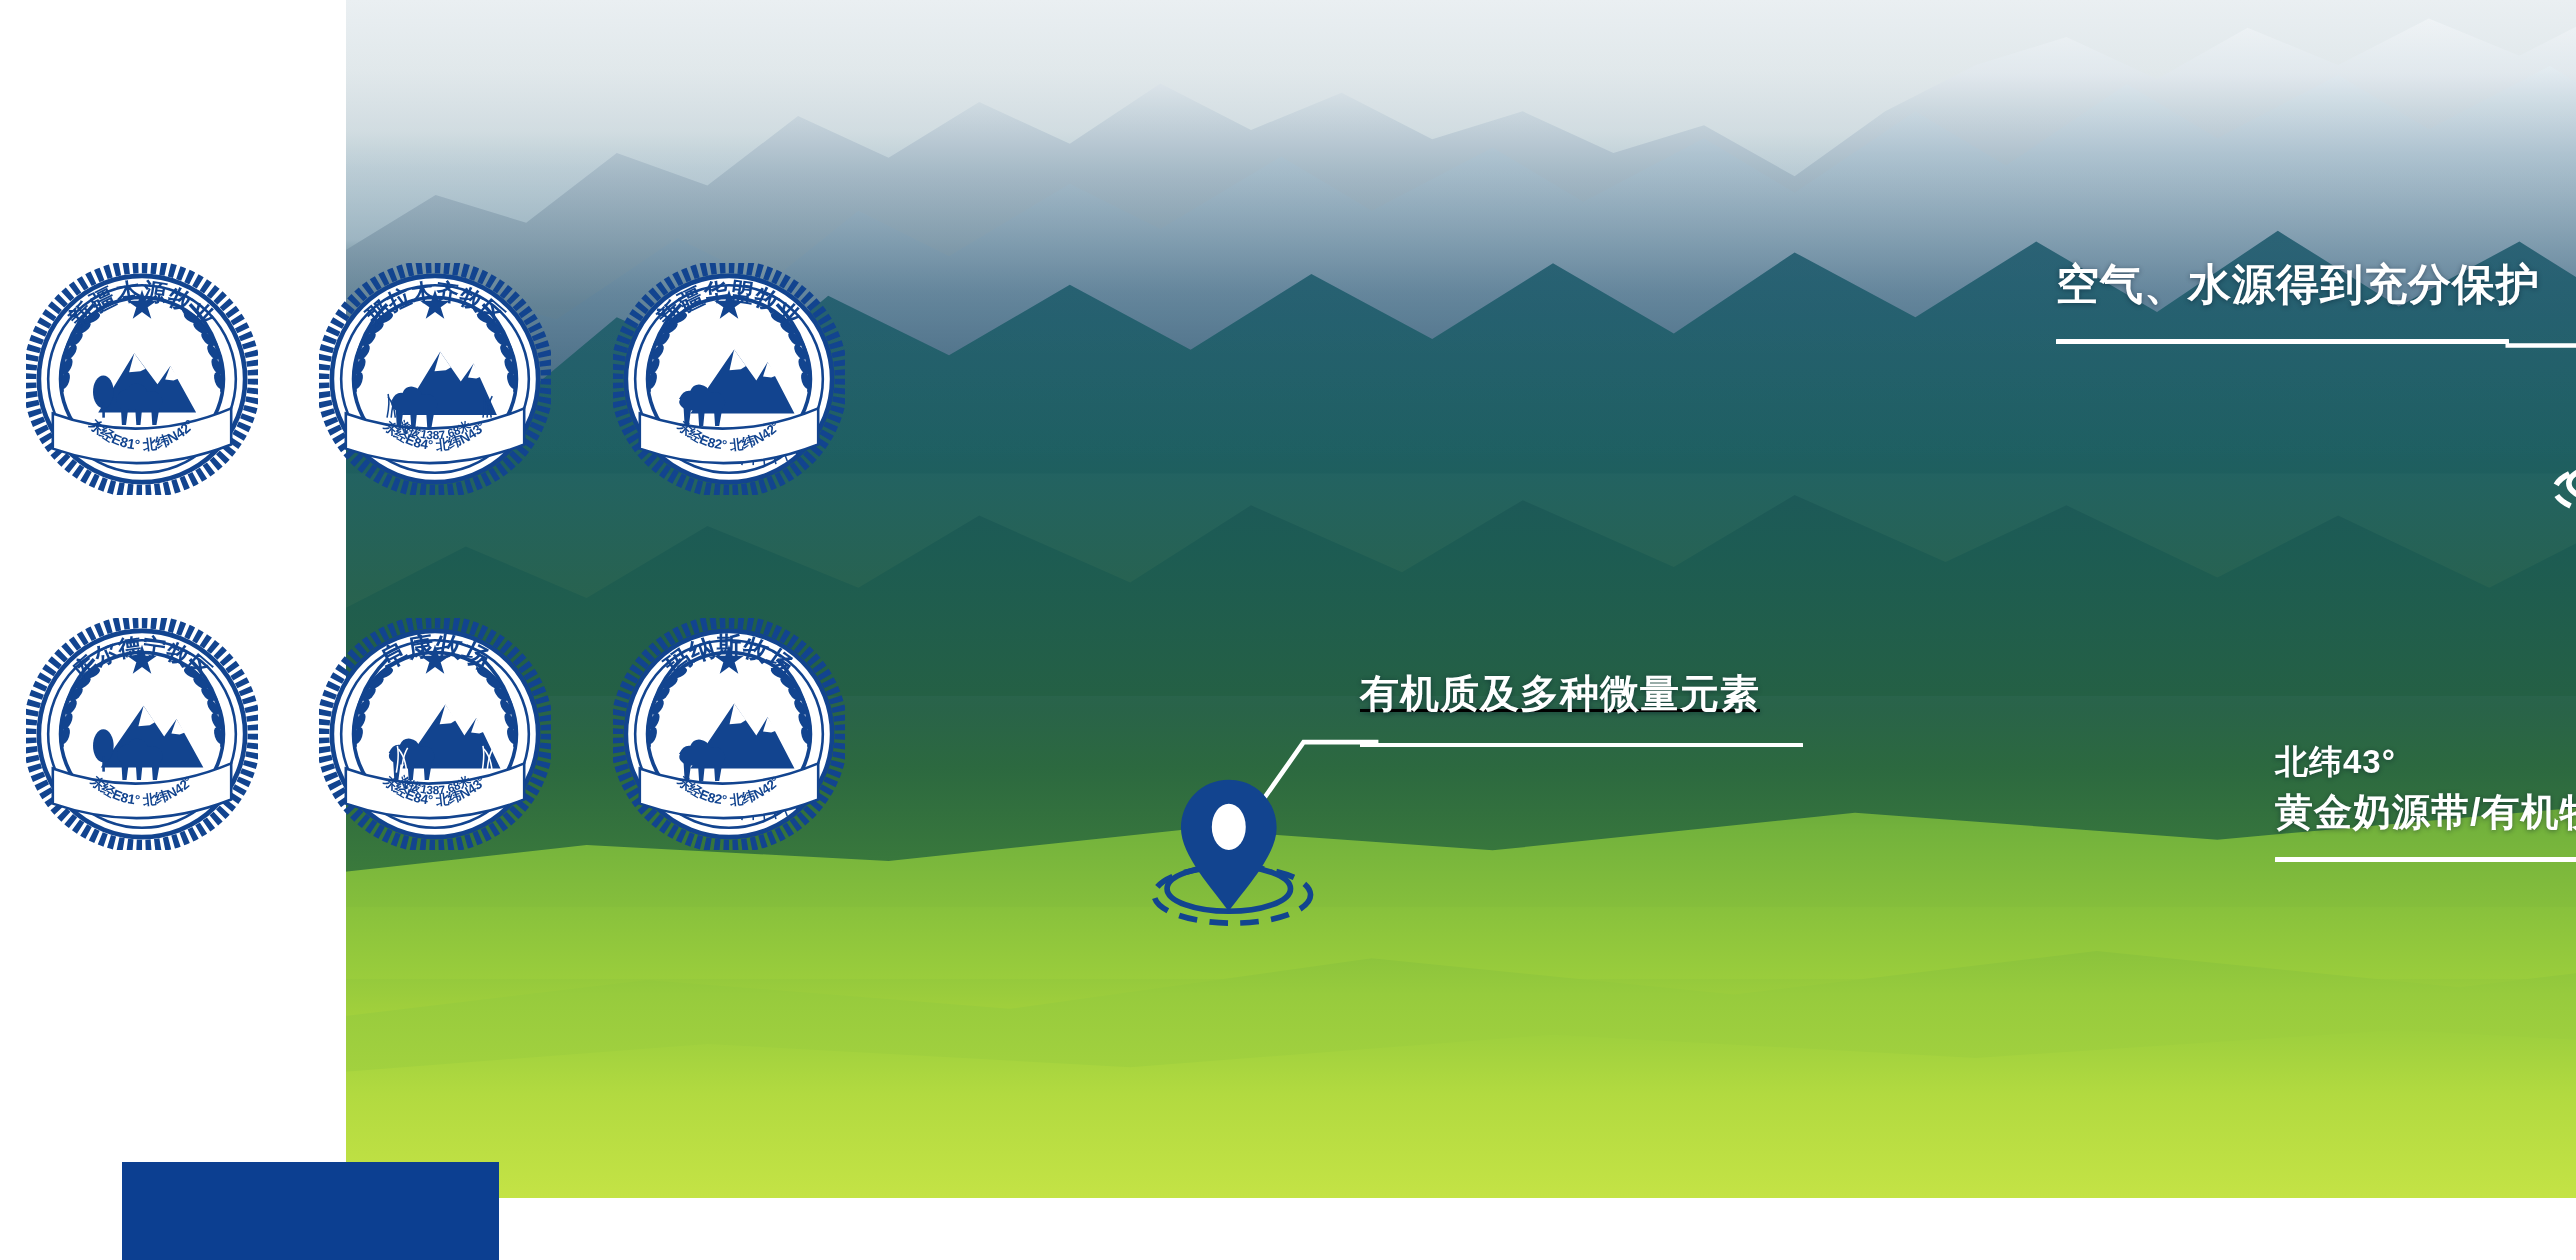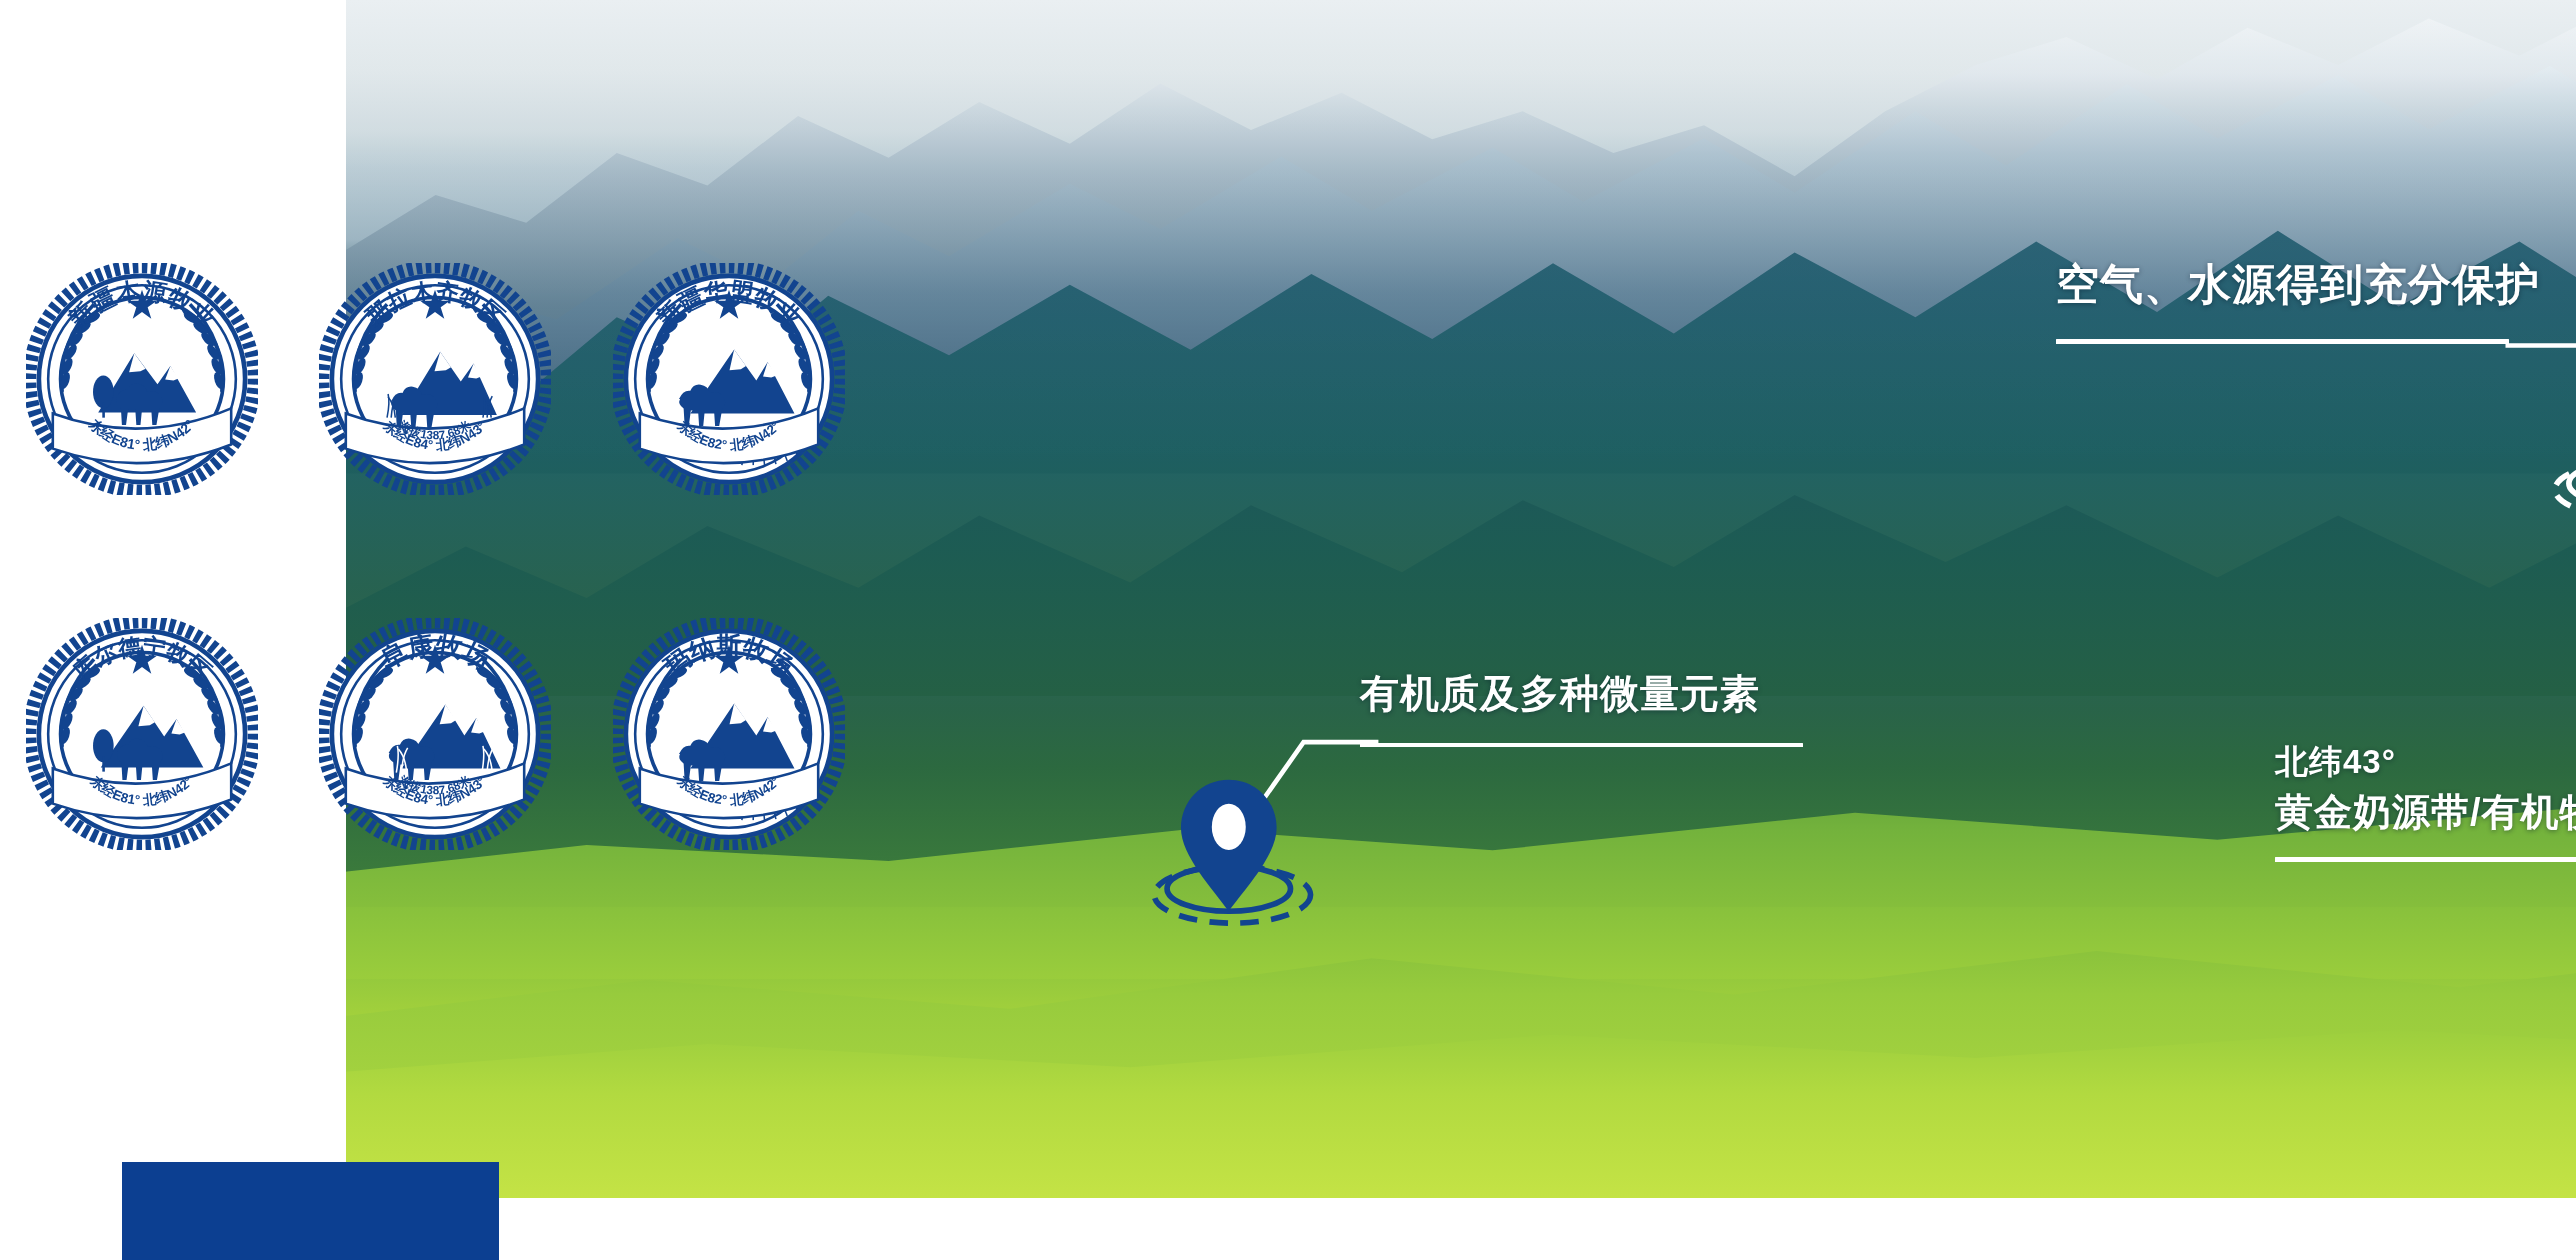--- a/index.html
+++ b/index.html
@@ -453,21 +453,21 @@
         <ellipse cx="215" cy="250" rx="145" ry="52" fill="none" stroke="#ffffff" stroke-width="11" stroke-dasharray="34 22"></ellipse>
         <ellipse cx="215" cy="238" rx="118" ry="42" fill="none" stroke="#ffffff" stroke-width="11"></ellipse>
       </g>
       <g>
         <path d="M225 60 C 175 60 138 100 138 148 C 138 200 198 262 225 300 C 252 262 312 200 312 148 C 312 100 275 60 225 60 Z" fill="#ffffff"></path>
         <ellipse cx="225" cy="146" rx="31" ry="42" fill="#2a6e87"></ellipse>
       </g>
     </svg>
   </div>
 
-  <div class="callout c-white" style="left:1360px;top:670px;width:567px;">
+  <div class="callout c-white" style="left:1360px;top:670px;width:567px;text-decoration:underline;">
     <div class="callout-text" style="font-size:39px;">有机质及多种微量元素</div>
     <div class="rule" style="width:443px;margin-top:25px;"></div>
   </div>
   <svg style="position:absolute;left:1252px;top:738px;width:129px;height:93px;" viewBox="0 0 250 180">
     <path d="M245 8 L100 8 L0 150" stroke="#ffffff" stroke-width="9" fill="none"></path>
   </svg>
   <div class="pin-wrap" style="left:1123px;top:757px;">
     <svg width="227" height="180" viewBox="0 0 440 350">
       <g>
         <ellipse cx="212" cy="268" rx="152" ry="55" fill="none" stroke="#12448f" stroke-width="11" stroke-dasharray="36 24"></ellipse>

